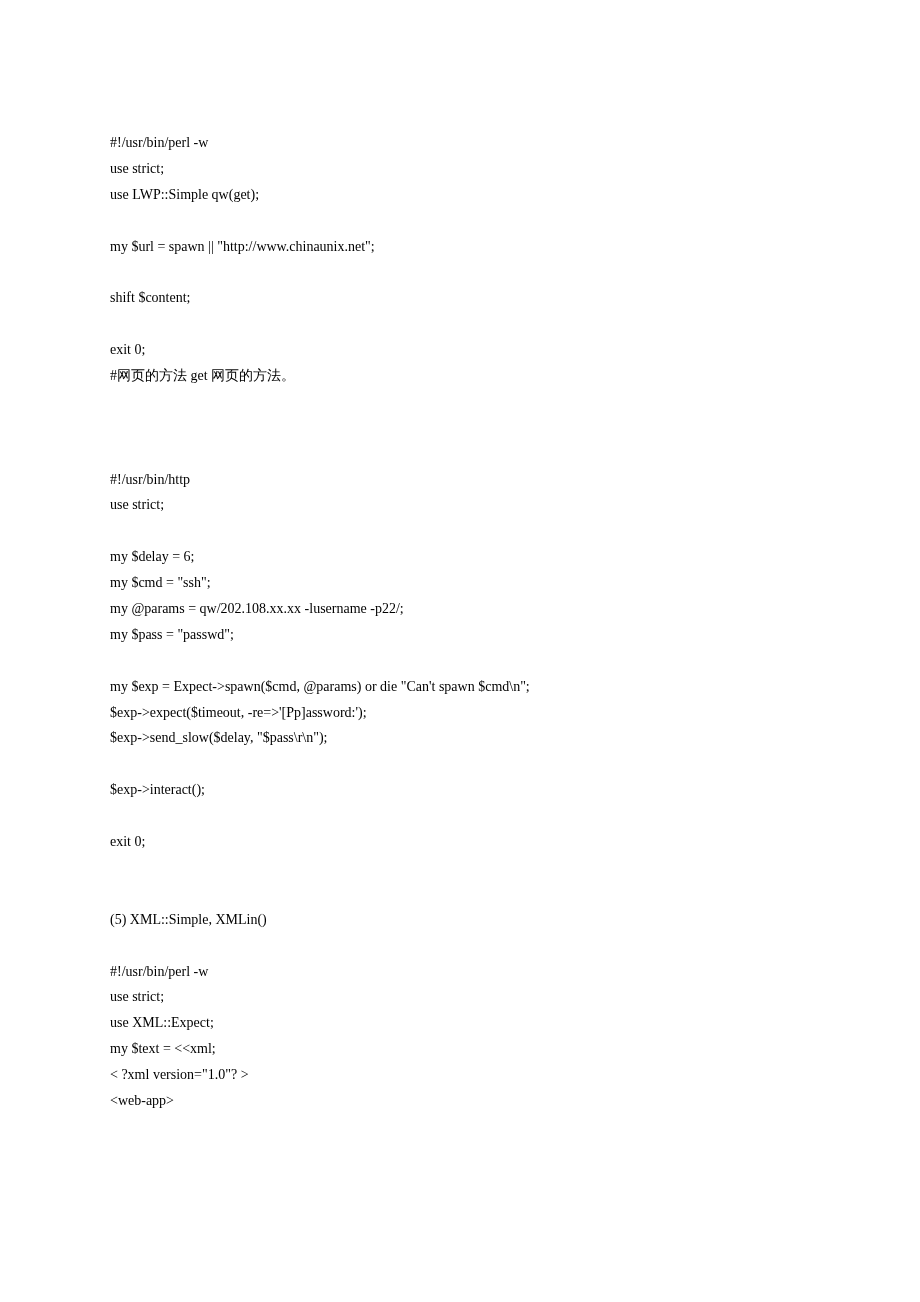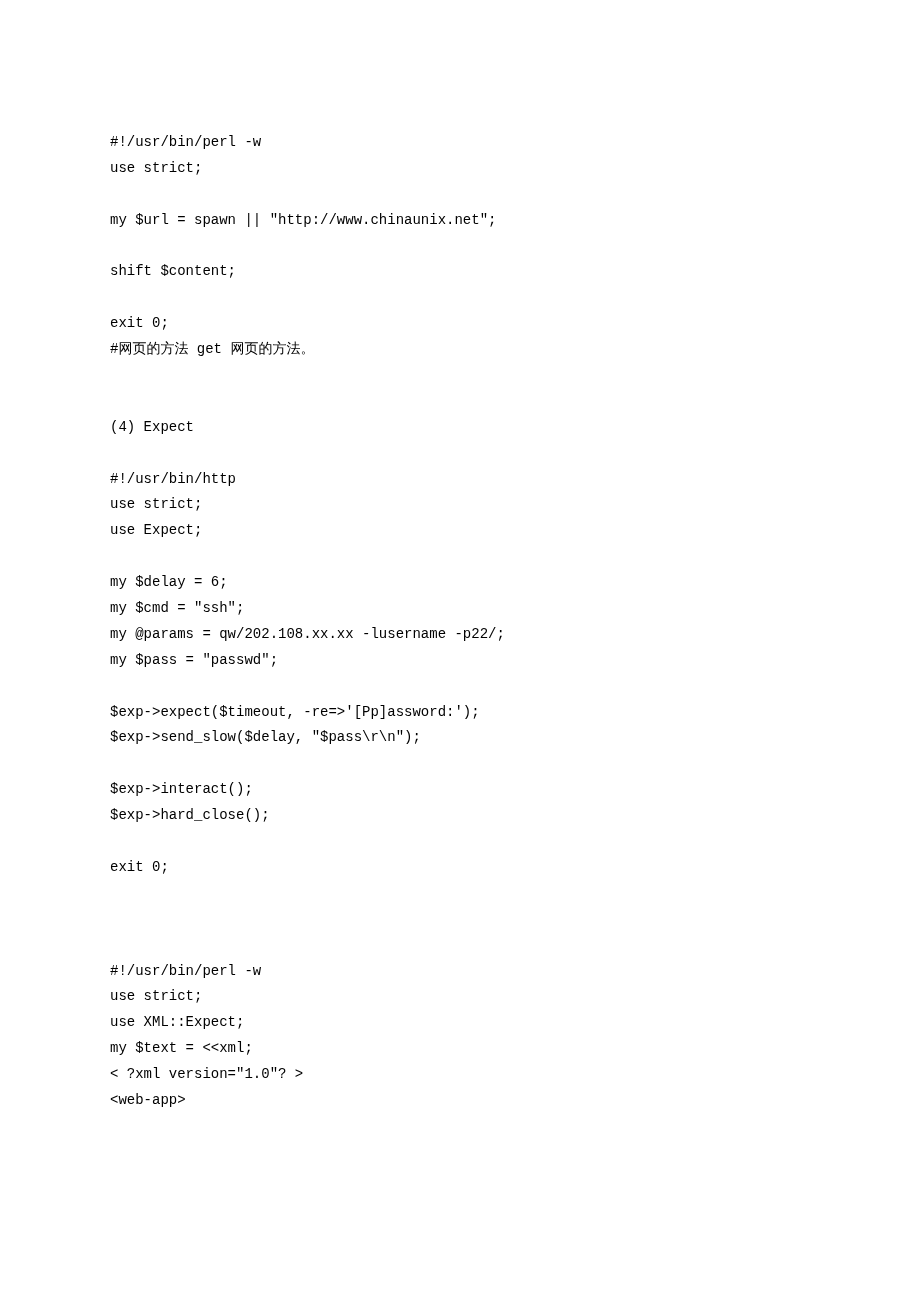--- a/index.html
+++ b/index.html
@@ -13,59 +13,59 @@
   }
   .page {
     width: 920px;
     min-height: 1302px;
     padding: 130px 110px 100px 110px;
     box-sizing: border-box;
     background: #ffffff;
   }
   .code-line {
     white-space: pre-wrap;
-    font-family: Liberation Mono, monospace;
+    font-family: Liberation Serif, serif;
   }
 </style>
 </head>
 <body>
 
 <div class="page">
   <div id="content">
       <div class="code-line">#!/usr/bin/perl -w</div>
       <div class="code-line">use strict;</div>
+      <div class="code-line">use LWP::Simple qw(get);</div>
       <div class="code-line">&nbsp;</div>
       <div class="code-line">my $url = spawn || "http://www.chinaunix.net";</div>
       <div class="code-line">&nbsp;</div>
       <div class="code-line">shift $content;</div>
       <div class="code-line">&nbsp;</div>
       <div class="code-line">exit 0;</div>
       <div class="code-line">#网页的方法 get 网页的方法。</div>
       <div class="code-line">&nbsp;</div>
       <div class="code-line">&nbsp;</div>
-      <div class="code-line">(4) Expect</div>
       <div class="code-line">&nbsp;</div>
       <div class="code-line">#!/usr/bin/http</div>
       <div class="code-line">use strict;</div>
-      <div class="code-line">use Expect;</div>
       <div class="code-line">&nbsp;</div>
       <div class="code-line">my $delay = 6;</div>
       <div class="code-line">my $cmd = "ssh";</div>
       <div class="code-line">my @params = qw/202.108.xx.xx -lusername -p22/;</div>
       <div class="code-line">my $pass = "passwd";</div>
       <div class="code-line">&nbsp;</div>
+      <div class="code-line">my $exp = Expect-&gt;spawn($cmd, @params) or die "Can't spawn $cmd\n";</div>
       <div class="code-line">$exp-&gt;expect($timeout, -re=&gt;'[Pp]assword:');</div>
       <div class="code-line">$exp-&gt;send_slow($delay, "$pass\r\n");</div>
       <div class="code-line">&nbsp;</div>
       <div class="code-line">$exp-&gt;interact();</div>
-      <div class="code-line">$exp-&gt;hard_close();</div>
       <div class="code-line">&nbsp;</div>
       <div class="code-line">exit 0;</div>
       <div class="code-line">&nbsp;</div>
       <div class="code-line">&nbsp;</div>
+      <div class="code-line">(5) XML::Simple, XMLin()</div>
       <div class="code-line">&nbsp;</div>
       <div class="code-line">#!/usr/bin/perl -w</div>
       <div class="code-line">use strict;</div>
       <div class="code-line">use XML::Expect;</div>
       <div class="code-line">my $text = &lt;&lt;xml;</div>
       <div class="code-line">&lt; ?xml version="1.0"? &gt;</div>
       <div class="code-line">&lt;web-app&gt;</div>
     </div>
 </div>
 

